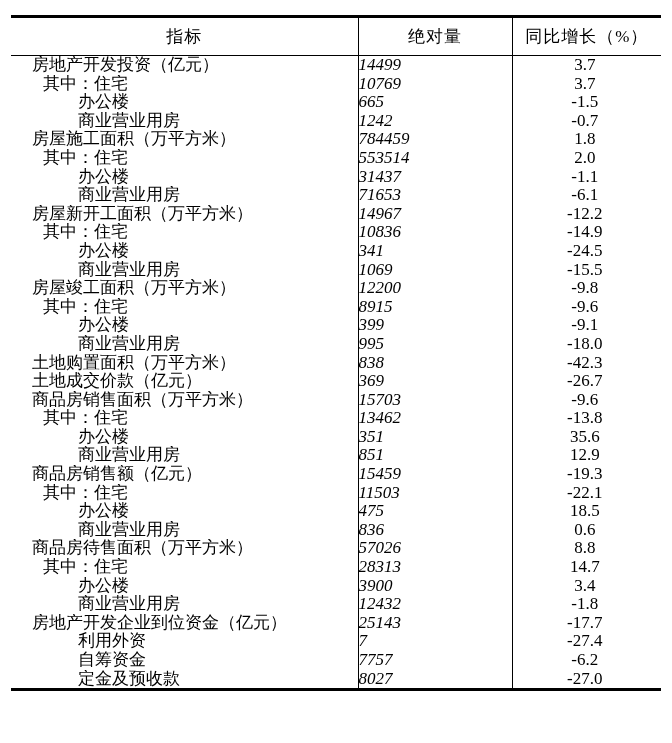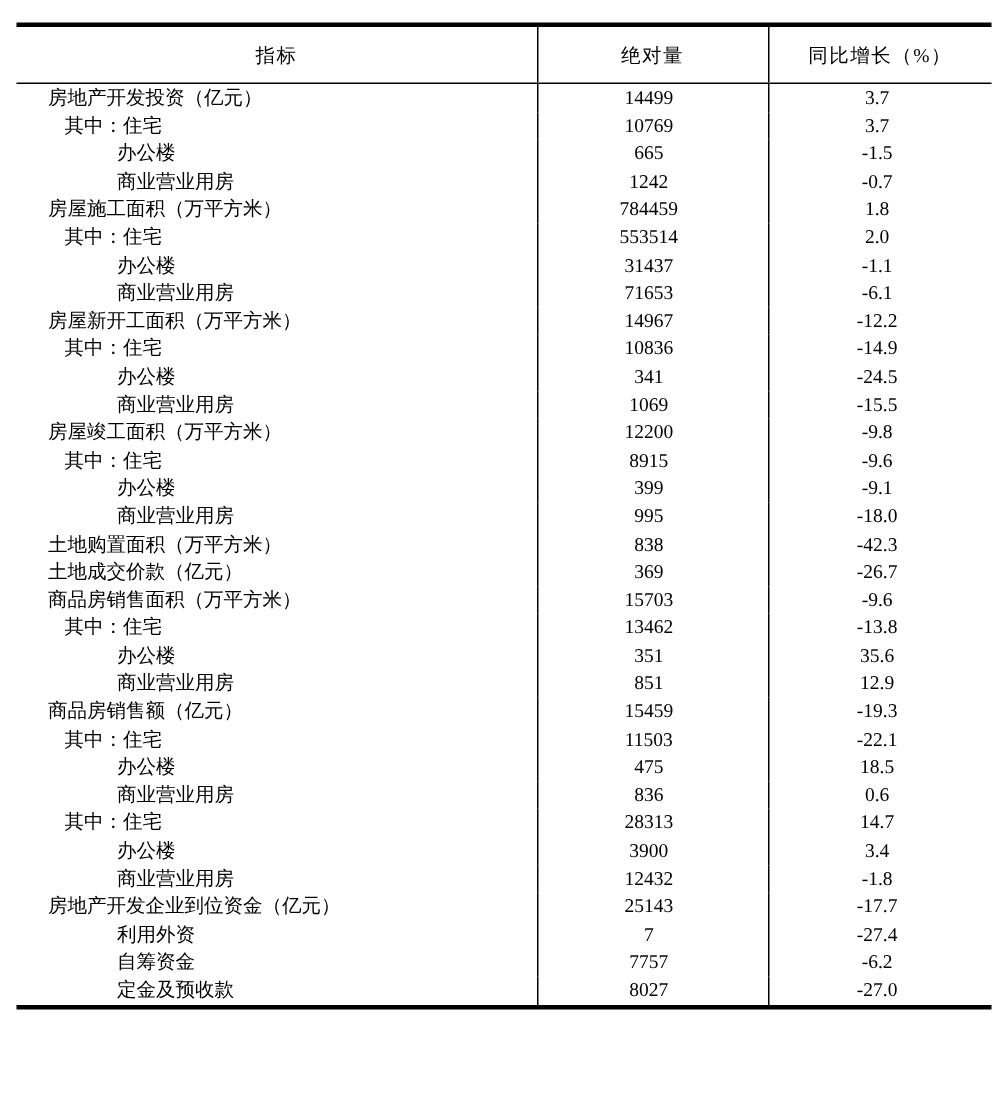--- a/index.html
+++ b/index.html
@@ -17,21 +17,21 @@
     left: 11px;
     top: 15px;
     width: 650px;
     border-top: 3px solid #000;
     border-bottom: 3px solid #000;
   }
   table.stat-table {
     border-collapse: collapse;
     table-layout: fixed;
     width: 100%;
-    font-size: 13px;
+    font-size: 17px;
   }
   .stat-table th {
     font-weight: normal;
     height: 37px;
     border-bottom: 1px solid #000;
     text-align: center;
     vertical-align: middle;
     padding: 0;
     letter-spacing: 1px;
   }
@@ -40,22 +40,23 @@
     line-height: 18.6px;
     padding: 0;
     white-space: nowrap;
     overflow: hidden;
     vertical-align: middle;
   }
   .col-abs, .col-growth {
     border-left: 1px solid #000;
   }
   td.col-abs {
-    text-align: center;
+    text-align: left;
     padding-right: 5px;
+    font-style: italic;
   }
   td.col-growth {
     text-align: center;
     padding-right: 4px;
   }
   td.col-ind.ind0 { padding-left: 21px; }
   td.col-ind.ind1 { padding-left: 32px; }
   td.col-ind.ind2 { padding-left: 67px; }
 </style>
 </head>
@@ -200,20 +201,25 @@
           <td class="col-ind ind2">办公楼</td>
           <td class="col-abs">475</td>
           <td class="col-growth">18.5</td>
         </tr>
         <tr>
           <td class="col-ind ind2">商业营业用房</td>
           <td class="col-abs">836</td>
           <td class="col-growth">0.6</td>
         </tr>
         <tr>
+          <td class="col-ind ind0">商品房待售面积（万平方米）</td>
+          <td class="col-abs">57026</td>
+          <td class="col-growth">8.8</td>
+        </tr>
+        <tr>
           <td class="col-ind ind1">其中：住宅</td>
           <td class="col-abs">28313</td>
           <td class="col-growth">14.7</td>
         </tr>
         <tr>
           <td class="col-ind ind2">办公楼</td>
           <td class="col-abs">3900</td>
           <td class="col-growth">3.4</td>
         </tr>
         <tr>

